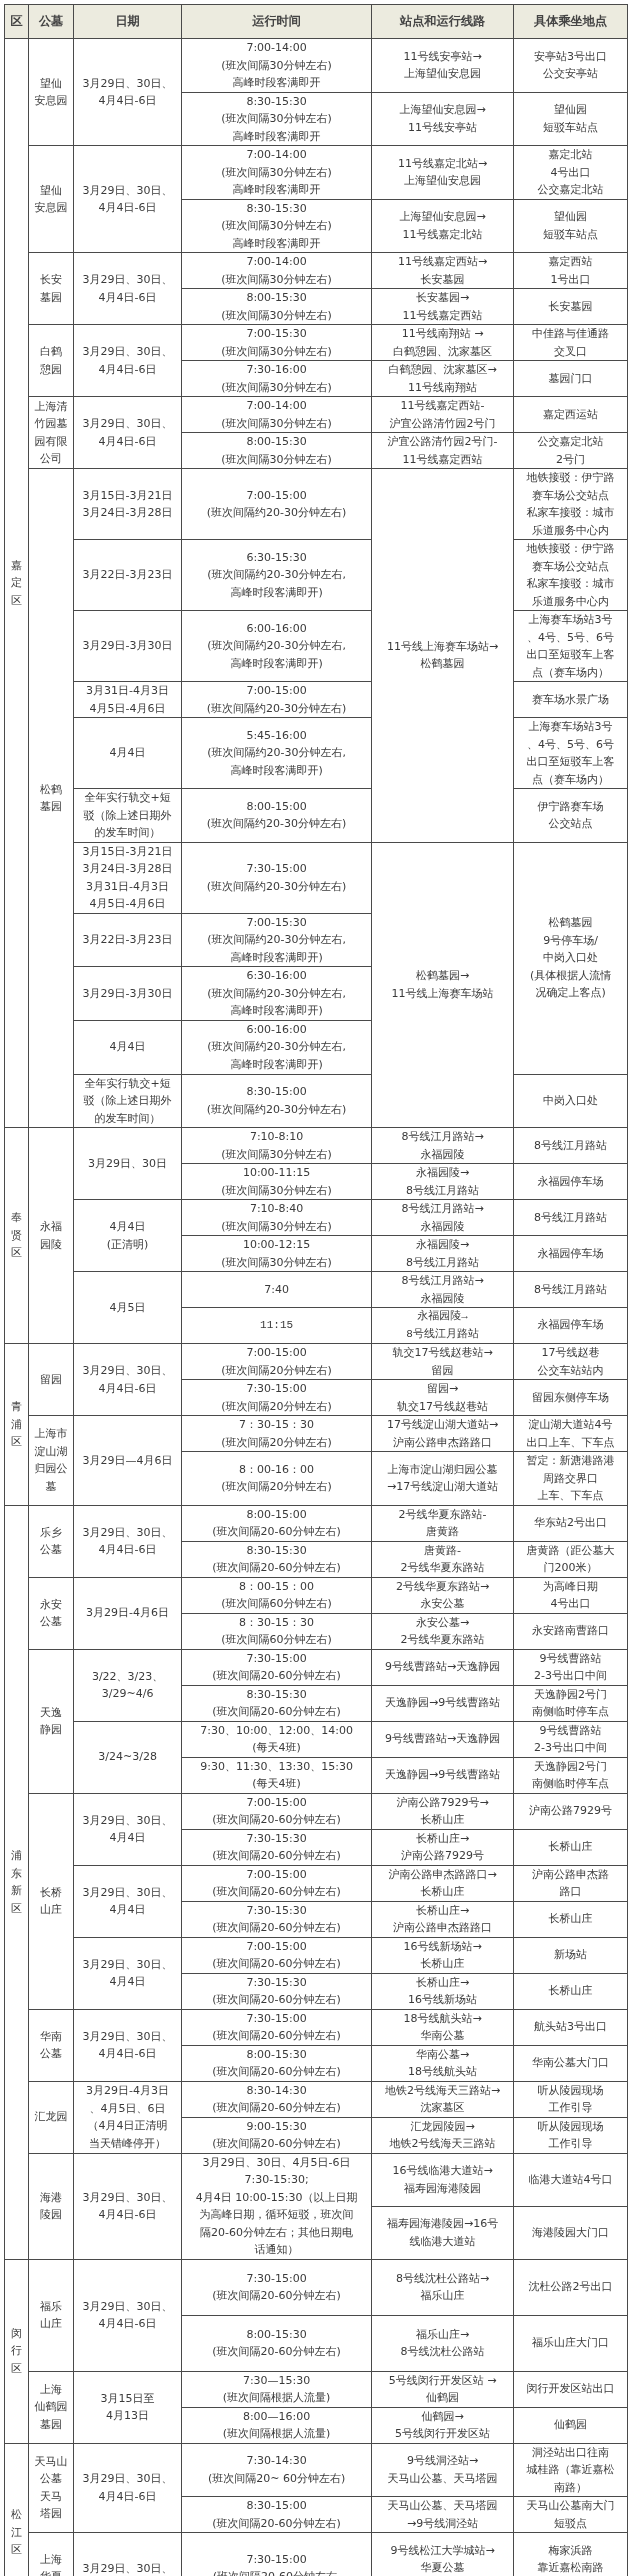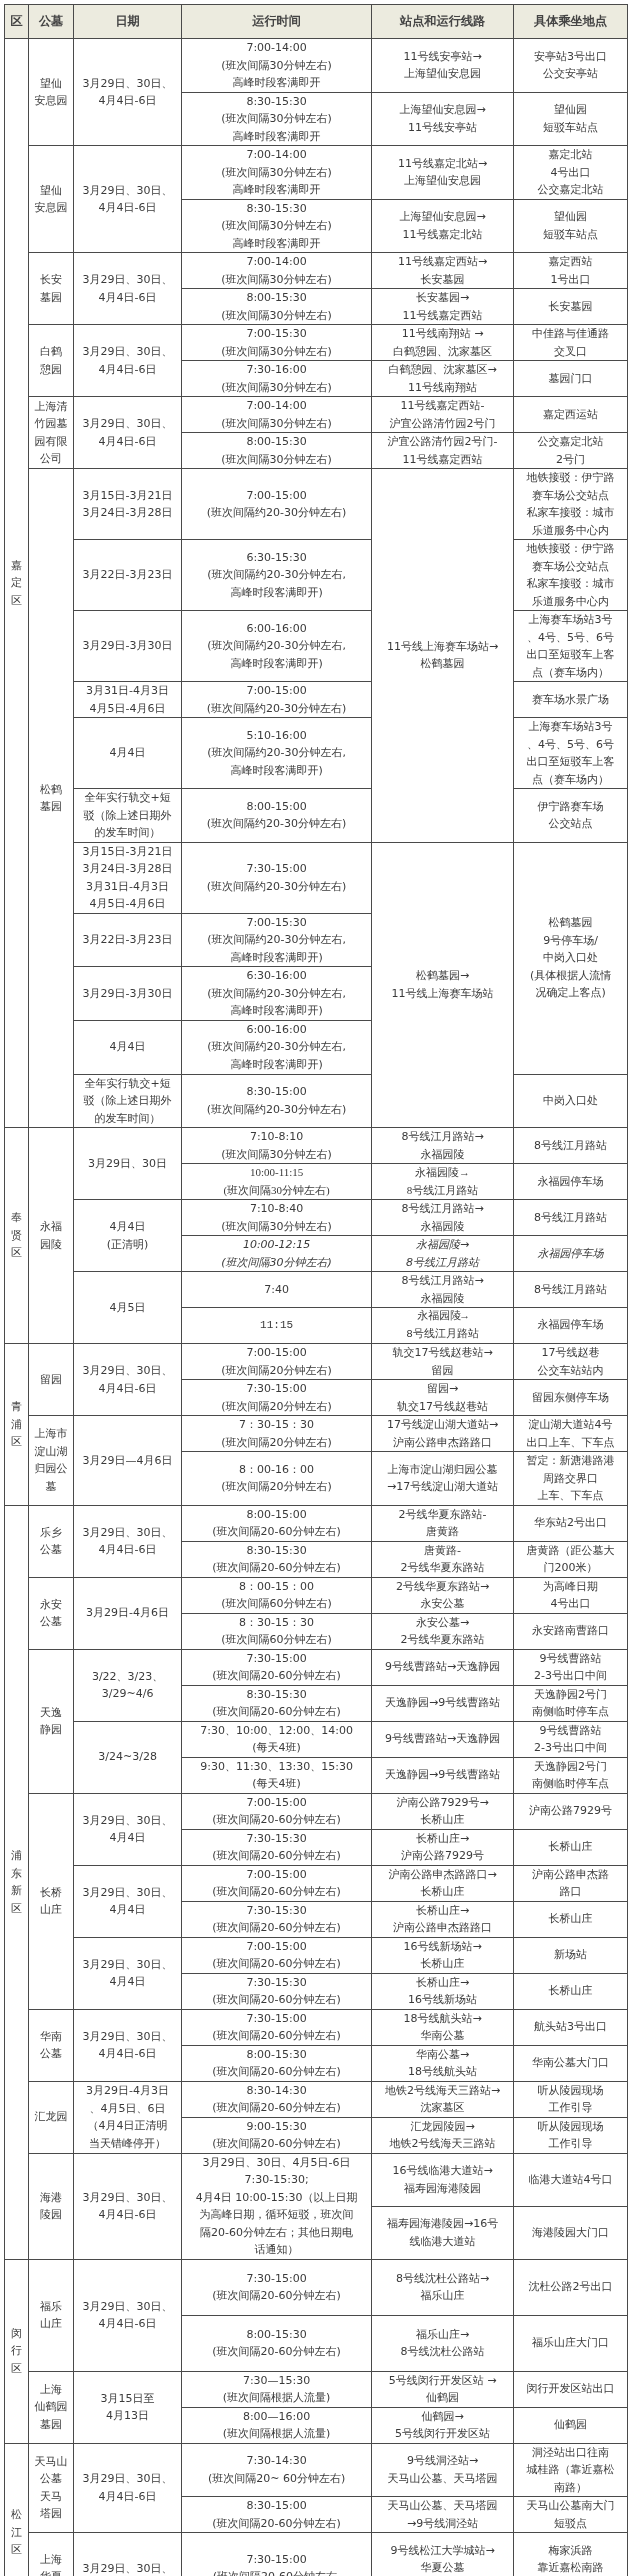--- a/index.html
+++ b/index.html
@@ -175,21 +175,21 @@
       </tr>
       <tr style="height: 36px;">
         <td>3月31日-4月3日
 4月5日-4月6日</td>
         <td>7:00-15:00
 (班次间隔约20-30分钟左右)</td>
         <td>赛车场水景广场</td>
       </tr>
       <tr style="height: 70px;">
         <td>4月4日</td>
-        <td>5:10-16:00
+        <td>5:45-16:00
 (班次间隔约20-30分钟左右,
 高峰时段客满即开)</td>
         <td>上海赛车场站3号
 、4号、5号、6号
 出口至短驳车上客
 点（赛车场内）</td>
       </tr>
       <tr style="height: 53px;">
         <td>全年实行轨交+短
 驳（除上述日期外
@@ -246,37 +246,37 @@
 区</td>
         <td rowspan="6">永福
 园陵</td>
         <td rowspan="2">3月29日、30日</td>
         <td>7:10-8:10
 (班次间隔30分钟左右)</td>
         <td>8号线江月路站→
 永福园陵</td>
         <td>8号线江月路站</td>
       </tr>
-      <tr style="height: 36px; font-family: Liberation Serif, serif;">
+      <tr style="height: 36px;">
         <td>10:00-11:15
 (班次间隔30分钟左右)</td>
         <td>永福园陵→
 8号线江月路站</td>
         <td>永福园停车场</td>
       </tr>
       <tr style="height: 36px;">
         <td rowspan="2">4月4日
 (正清明)</td>
         <td>7:10-8:40
 (班次间隔30分钟左右)</td>
         <td>8号线江月路站→
 永福园陵</td>
         <td>8号线江月路站</td>
       </tr>
-      <tr style="height: 36px; font-style: italic;">
+      <tr style="height: 36px;">
         <td>10:00-12:15
 (班次间隔30分钟左右)</td>
         <td>永福园陵→
 8号线江月路站</td>
         <td>永福园停车场</td>
       </tr>
       <tr style="height: 35px;">
         <td rowspan="2">4月5日</td>
         <td>7:40</td>
         <td>8号线江月路站→

